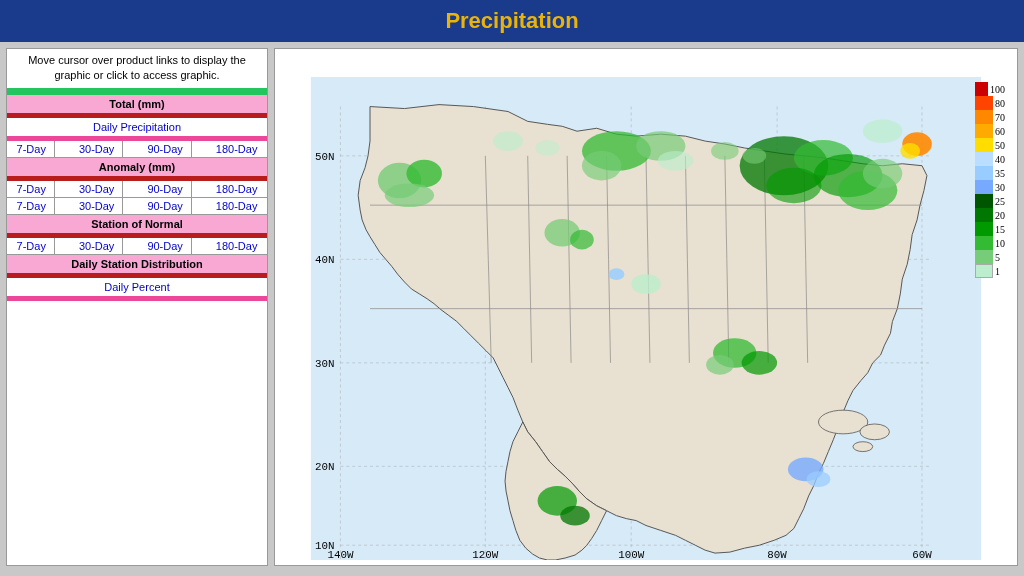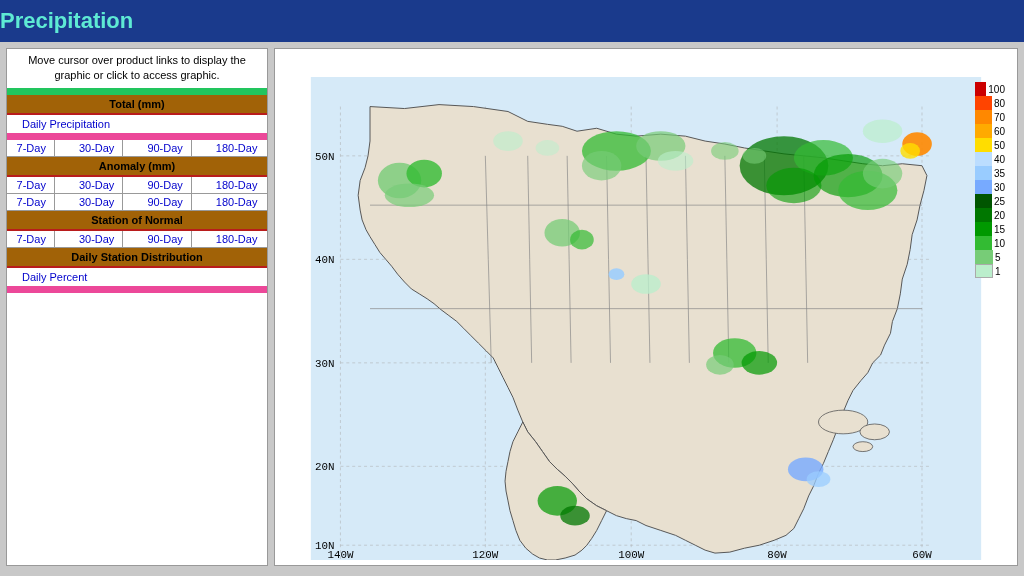--- a/index.html
+++ b/index.html
@@ -8,25 +8,25 @@
       height: 576px;
       background: #c8c8c8;
       font-family: Arial, sans-serif;
       font-size: 12px;
       overflow: hidden;
     }
 
     
     #header {
       background: #1a3a8c;
-      color: #5eead4;
-      text-align: left;
+      color: #eab308;
+      text-align: center;
       font-size: 22px;
       font-weight: bold;
-      padding: 8px 0;
+      padding: 8px 10px;
     }
 
     
     #main {
       display: flex;
       flex-direction: row;
       padding: 6px;
       gap: 6px;
       height: calc(576px - 46px);
     }
@@ -43,31 +43,32 @@
     .info-text {
       padding: 4px 6px;
       text-align: center;
       border-bottom: 7px solid #22c55e;
       color: #000;
       font-size: 11px;
       line-height: 1.4;
     }
 
     .section-header {
-      background: #a16207;
+      background: #f9a8d4;
       text-align: center;
       font-weight: bold;
       padding: 3px 0;
-      border-bottom: 2px solid #b91c1c;
+      border-bottom: 5px solid #b91c1c;
       color: #000;
     }
 
     .link-row {
       display: flex;
-      border-bottom: 7px solid #ec4899;
+      justify-content: center;
+      border-bottom: 5px solid #ec4899;
       padding: 2px 11px;
     }
 
     .link-row a, .single-link {
       color: #0000cc;
       text-decoration: none;
       cursor: pointer;
       padding: 1px 4px;
     }
 
@@ -326,21 +327,21 @@
           <ellipse cx="580" cy="55" rx="20" ry="12" fill="#bbeecc" opacity="0.7"></ellipse>
 
           <ellipse cx="200" cy="65" rx="15" ry="10" fill="#bbeecc" opacity="0.6"></ellipse>
           <ellipse cx="240" cy="72" rx="12" ry="8" fill="#bbeecc" opacity="0.55"></ellipse>
           <ellipse cx="370" cy="85" rx="18" ry="10" fill="#bbeecc" opacity="0.6"></ellipse>
           <ellipse cx="420" cy="75" rx="14" ry="9" fill="#77cc77" opacity="0.6"></ellipse>
           <ellipse cx="450" cy="80" rx="12" ry="8" fill="#77cc77" opacity="0.6"></ellipse>
         </svg>
 
         
-        <div id="legend" style="position:absolute;right:2px;top:5px;display:flex;flex-direction:column;">
+        <div id="legend" style="position:absolute;right:2px;top:5px;display:flex;flex-direction:column;font-family:Liberation Serif, serif;">
           <div class="legend-item">
             <div class="legend-color" style="background:#cc0000;"></div>
             <span class="legend-label">100</span>
           </div>
           <div class="legend-item">
             <div class="legend-color" style="background:#ff4400;"></div>
             <span class="legend-label">80</span>
           </div>
           <div class="legend-item">
             <div class="legend-color" style="background:#ff8800;"></div>

